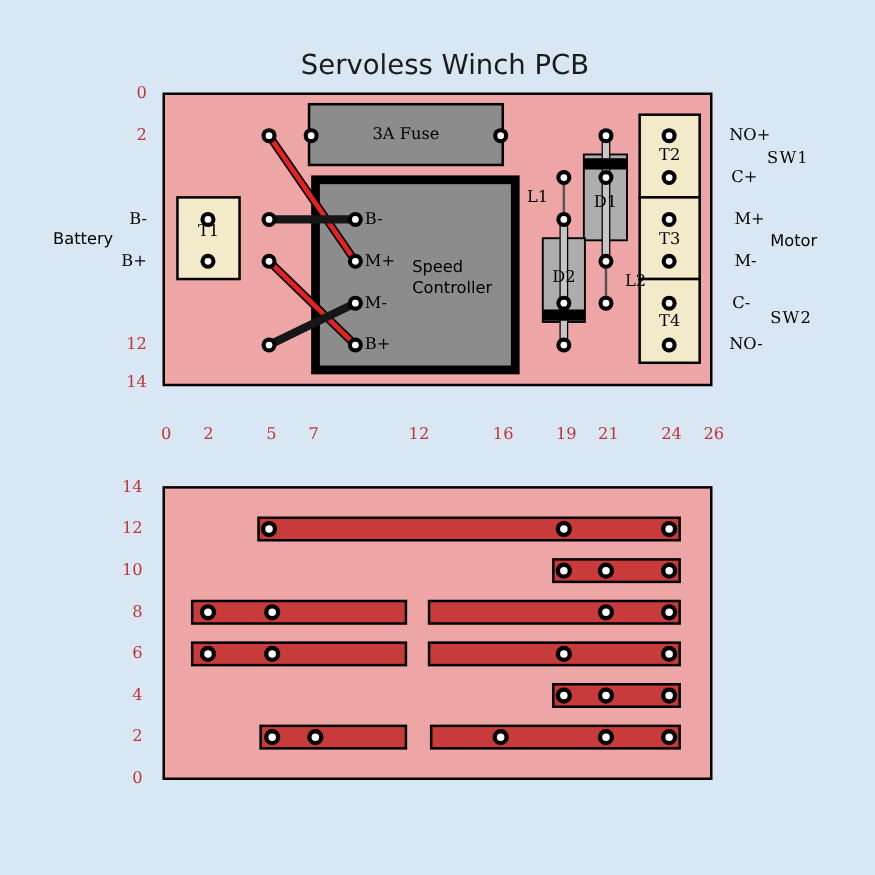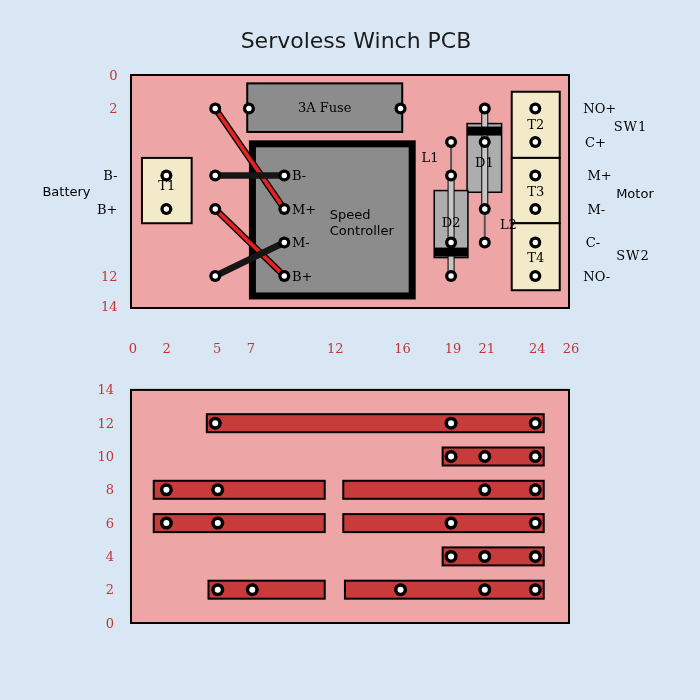--- a/index.html
+++ b/index.html
@@ -1,18 +1,18 @@
 <!DOCTYPE html>
 <html><head>
 <meta charset="utf-8">
 <style>
   html,body{margin:0;padding:0;}
   body{width:700px;height:700px;overflow:hidden;}
   #canvas{position:relative;width:700px;height:700px;}
-  #title{position:absolute;top:28px;left:0;right:0;text-align:center;padding-left:12px;
+  #title{position:absolute;top:40px;left:0;right:0;text-align:center;padding-left:12px;
          font-family:"DejaVu Sans", sans-serif;font-size:22px;color:#1B1B1B;}
   svg text{user-select:none;}
   .serif{font-family:"DejaVu Serif", serif;}
   .sans{font-family:"DejaVu Sans", sans-serif;}
 </style>
 </head>
 <body style="background: rgb(217, 231, 244);">
 
 <div id="canvas">
   <div id="title">Servoless Winch PCB</div>

